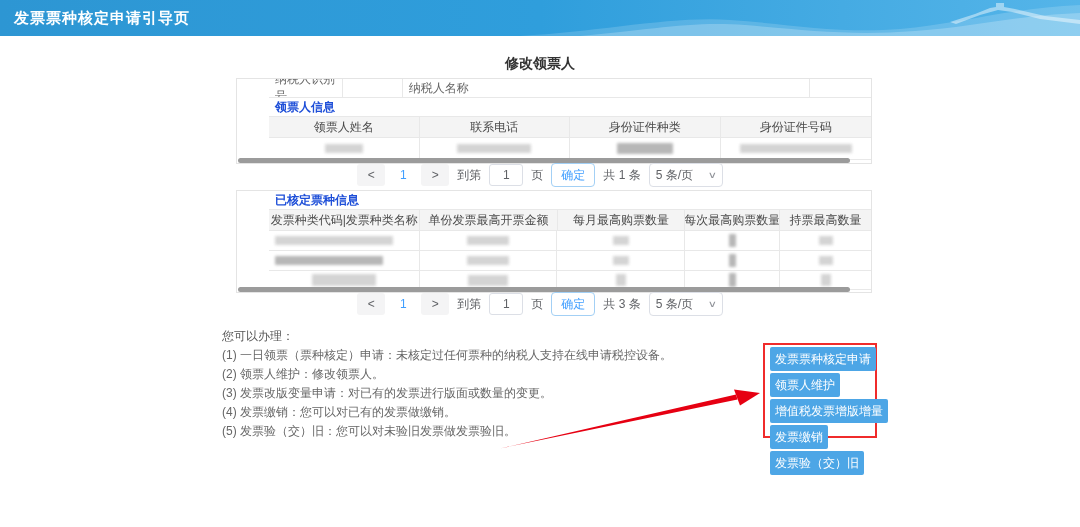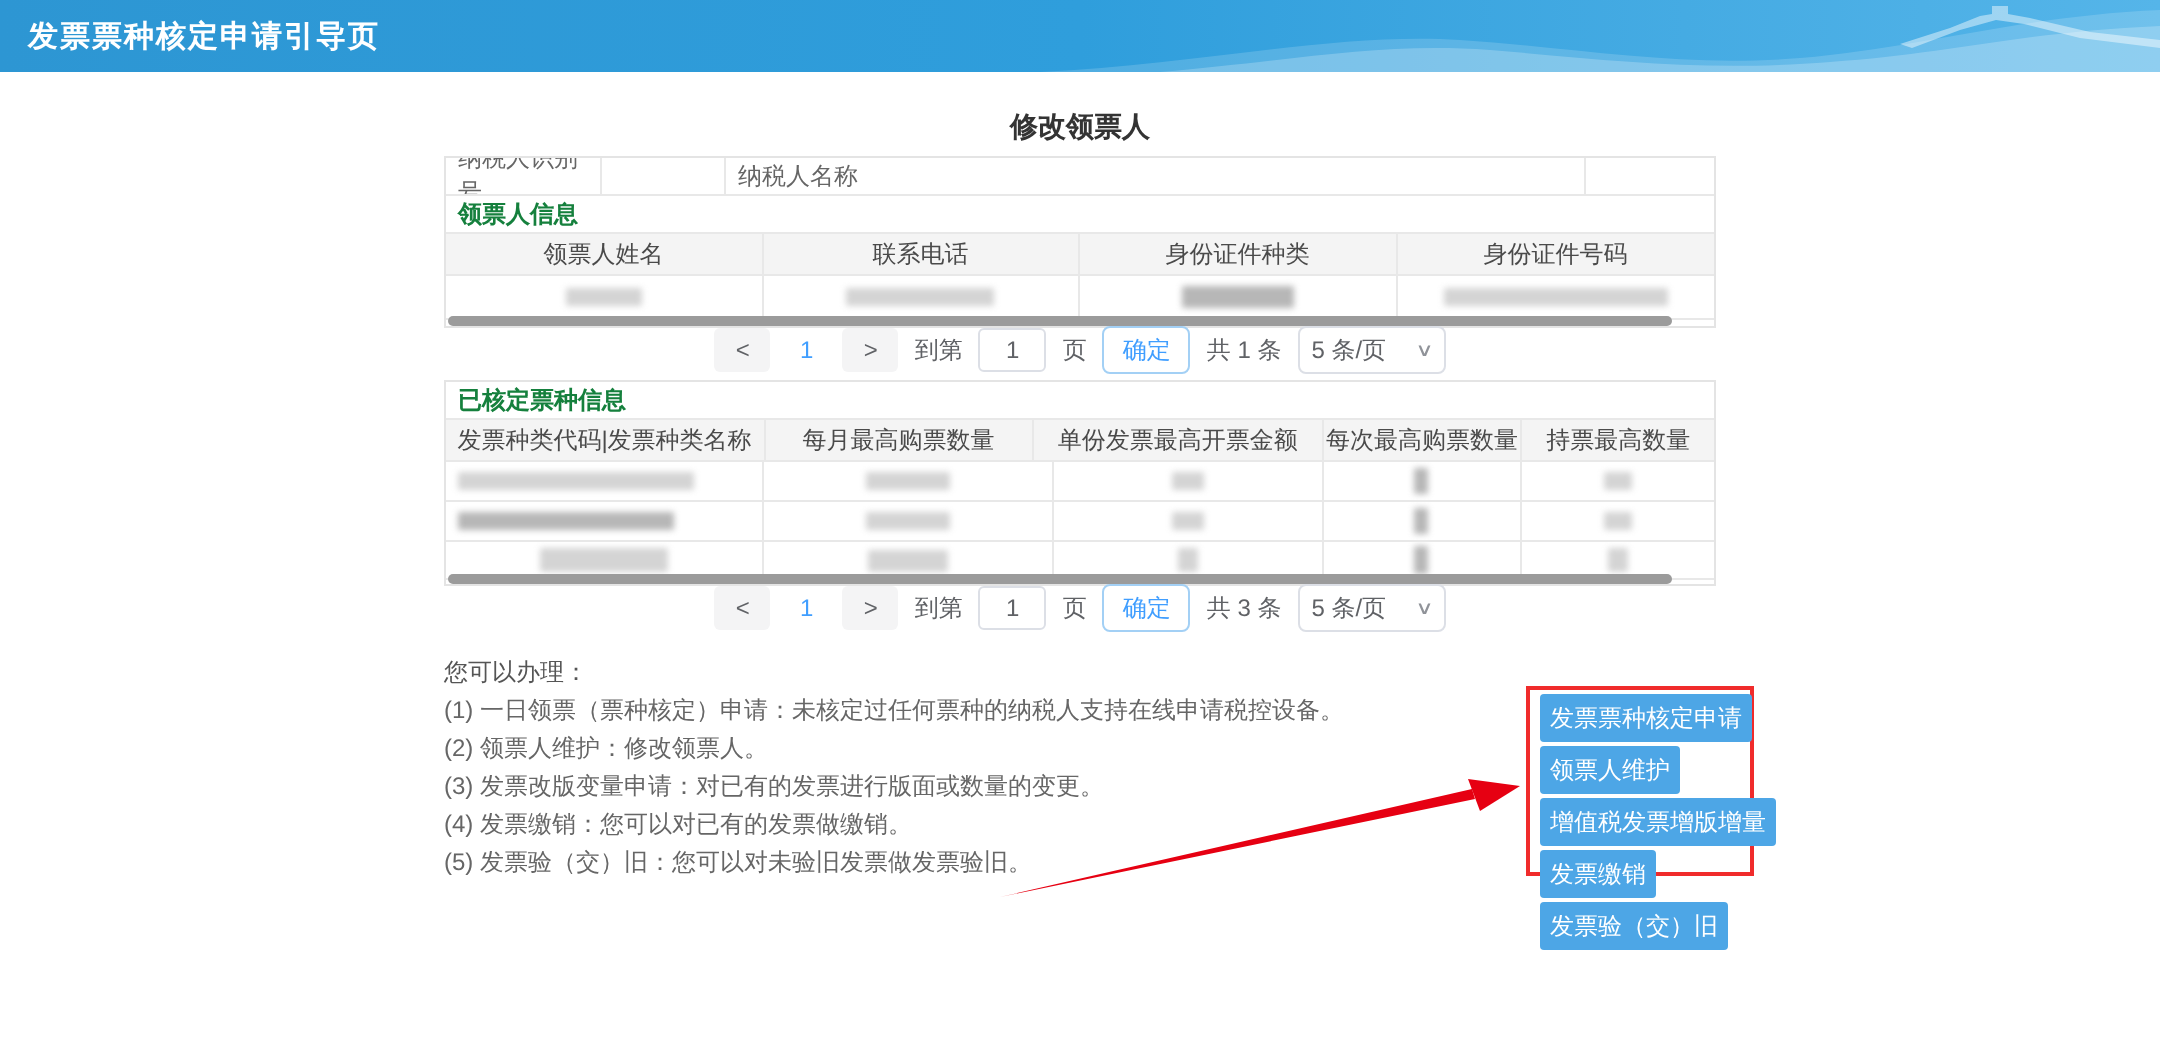--- a/index.html
+++ b/index.html
@@ -10,29 +10,29 @@
   .topbar { position:absolute; top:0; left:0; width:1080px; height:36px;
     background:linear-gradient(90deg,#2d96d3 0%,#2f9edc 50%,#45abe3 78%,#55b5e9 100%); }
   .topbar-title { position:absolute; left:14px; top:9px; color:#ffffff; font-size:15px; font-weight:bold; letter-spacing:1px; }
   .mountains { position:absolute; right:0; top:0; height:36px; width:560px; }
 
   
   .page-title { position:absolute; left:222px; top:55px; width:636px; text-align:center;
     font-size:14px; font-weight:bold; color:#333; }
 
   
-  .tbl { position:absolute; left:222px; width:636px; border:1px solid #e4e4e4; background:#fff; }
+  .tbl { position:absolute; left:236px; width:636px; border:1px solid #e4e4e4; background:#fff;padding-left:32px; }
   .tbl1 { top:78px; height:86px; }
   .tbl2 { top:190px; height:103px; }
   .trow { display:flex; border-bottom:1px solid #e8e8e8; align-items:center; }
   .trow:last-child { border-bottom:none; }
   .tcell { height:100%; display:flex; align-items:center; border-right:1px solid #e8e8e8; font-size:12px; color:#666; padding:0 6px; overflow:hidden; }
   .tcell:last-child { border-right:none; }
   .tcell.center { justify-content:center; }
-  .section-label { font-size:12px; font-weight:bold; color:#15803d; }
+  .section-label { font-size:12px; font-weight:bold; color:#1d4ed8; }
   .headrow { background:#f4f4f4; }
   .headrow .tcell { color:#4a4a4a; justify-content:center; padding:0 2px; white-space:nowrap; }
 
   .r-a { height:19px; }
   .r-b { height:19px; }
   .r-h { height:21px; }
   .r-d { height:22px; }
   .r-s { height:20px; }
   .r-d3 { height:19px; }
 
@@ -129,22 +129,22 @@
       <span class="chev">∨</span>
     </span>
   </div>
 
   <div class="tbl tbl2">
     <div class="trow r-b">
       <div class="tcell section-label" style="width:100%">已核定票种信息</div>
     </div>
     <div class="trow r-h headrow">
       <div class="tcell" style="width:160px">发票种类代码|发票种类名称</div>
+      <div class="tcell" style="width:145px">单份发票最高开票金额</div>
       <div class="tcell" style="width:135px">每月最高购票数量</div>
-      <div class="tcell" style="width:145px">单份发票最高开票金额</div>
       <div class="tcell" style="width:100px">每次最高购票数量</div>
       <div class="tcell" style="width:96px">持票最高数量</div>
     </div>
     <div class="trow r-s">
       <div class="tcell" style="width:160px">
           <div class="blob" style="width:118px;height:9px"></div>
         </div>
       <div class="tcell center" style="width:145px">
           <div class="blob" style="width:42px;height:9px"></div>
         </div>

